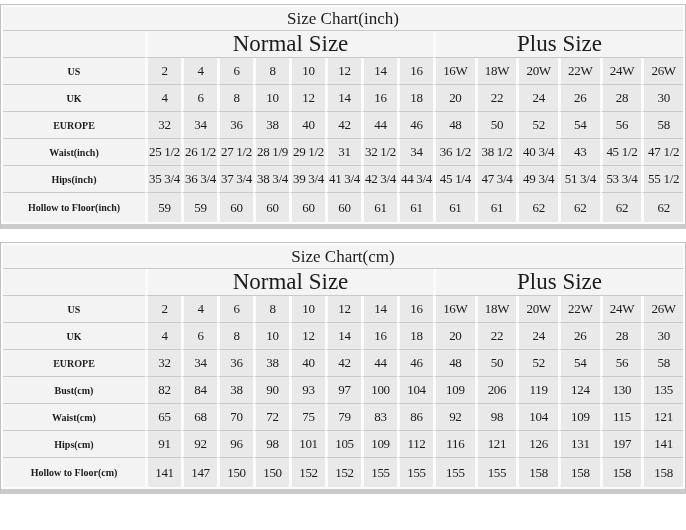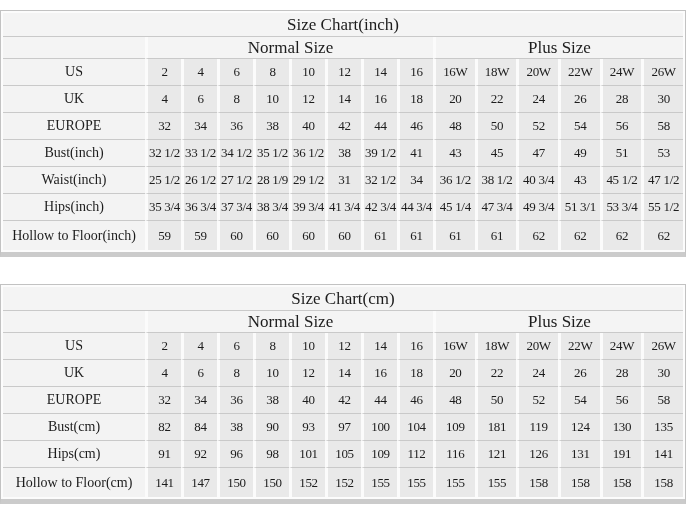--- a/index.html
+++ b/index.html
@@ -14,29 +14,29 @@
   }
   * { box-sizing: border-box; }
   html, body {
     margin: 0; padding: 0;
     width: 686px; height: 530px;
     background: #ffffff;
     font-family: "Liberation Serif", serif;
     color: var(--text);
     overflow: hidden;
   }
-  .page { padding-top: 10px; }
+  .page { padding-top: 4px; }
   .table-wrap {
     width: 686px;
     border: 1px solid var(--frame);
     border-bottom: 5px solid var(--shadow);
     background: #fcfcfc;
     padding: 2px;
   }
-  .table-wrap + .table-wrap { margin-top: 27px; }
+  .table-wrap + .table-wrap { margin-top: 13px; }
   table.size-table {
     width: 100%;
     border-collapse: separate;
     border-spacing: 0;
     table-layout: fixed;
   }
   col.col-label  { width: 142px; }
   col.col-normal { width: 36px; }
   col.col-plus   { width: auto; }
   td {
@@ -53,35 +53,36 @@
     border-bottom: 1px solid var(--grid-line);
   }
   .corner-cell {
     background: var(--title-bg);
     height: 22px;
     border-bottom: 1px solid var(--grid-line);
   }
   .group-cell {
     background: var(--title-bg);
     height: 22px;
-    font-size: 17px;
+    font-size: 23px;
     border-bottom: 1px solid var(--grid-line);
     border-left: 3px solid var(--cell-gap);
   }
   .data-row td {
     height: 27px;
     border-bottom: 1px solid var(--grid-line);
   }
   .data-row:last-child td {
     height: 29px;
     border-bottom: none;
   }
   .label-cell {
     background: var(--label-bg);
-    font-size: 14px;
+    font-size: 10px;
+    font-weight: bold;
   }
   .data-cell {
     background: var(--cell-bg);
     font-size: 13px;
     letter-spacing: -0.3px;
     border-left: 3px solid var(--cell-gap);
   }
 </style>
 </head>
 <body>
@@ -148,37 +149,20 @@
             <td class="data-cell">44</td>
             <td class="data-cell">46</td>
             <td class="data-cell">48</td>
             <td class="data-cell">50</td>
             <td class="data-cell">52</td>
             <td class="data-cell">54</td>
             <td class="data-cell">56</td>
             <td class="data-cell">58</td>
           </tr>
           <tr class="data-row">
-            <td class="label-cell">Bust(inch)</td>
-            <td class="data-cell">32 1/2</td>
-            <td class="data-cell">33 1/2</td>
-            <td class="data-cell">34 1/2</td>
-            <td class="data-cell">35 1/2</td>
-            <td class="data-cell">36 1/2</td>
-            <td class="data-cell">38</td>
-            <td class="data-cell">39 1/2</td>
-            <td class="data-cell">41</td>
-            <td class="data-cell">43</td>
-            <td class="data-cell">45</td>
-            <td class="data-cell">47</td>
-            <td class="data-cell">49</td>
-            <td class="data-cell">51</td>
-            <td class="data-cell">53</td>
-          </tr>
-          <tr class="data-row">
             <td class="label-cell">Waist(inch)</td>
             <td class="data-cell">25 1/2</td>
             <td class="data-cell">26 1/2</td>
             <td class="data-cell">27 1/2</td>
             <td class="data-cell">28 1/9</td>
             <td class="data-cell">29 1/2</td>
             <td class="data-cell">31</td>
             <td class="data-cell">32 1/2</td>
             <td class="data-cell">34</td>
             <td class="data-cell">36 1/2</td>
@@ -194,21 +178,21 @@
             <td class="data-cell">36 3/4</td>
             <td class="data-cell">37 3/4</td>
             <td class="data-cell">38 3/4</td>
             <td class="data-cell">39 3/4</td>
             <td class="data-cell">41 3/4</td>
             <td class="data-cell">42 3/4</td>
             <td class="data-cell">44 3/4</td>
             <td class="data-cell">45 1/4</td>
             <td class="data-cell">47 3/4</td>
             <td class="data-cell">49 3/4</td>
-            <td class="data-cell">51 3/1</td>
+            <td class="data-cell">51 3/4</td>
             <td class="data-cell">53 3/4</td>
             <td class="data-cell">55 1/2</td>
           </tr>
           <tr class="data-row">
             <td class="label-cell">Hollow to Floor(inch)</td>
             <td class="data-cell">59</td>
             <td class="data-cell">59</td>
             <td class="data-cell">60</td>
             <td class="data-cell">60</td>
             <td class="data-cell">60</td>
@@ -296,41 +280,58 @@
             <td class="label-cell">Bust(cm)</td>
             <td class="data-cell">82</td>
             <td class="data-cell">84</td>
             <td class="data-cell">38</td>
             <td class="data-cell">90</td>
             <td class="data-cell">93</td>
             <td class="data-cell">97</td>
             <td class="data-cell">100</td>
             <td class="data-cell">104</td>
             <td class="data-cell">109</td>
-            <td class="data-cell">181</td>
+            <td class="data-cell">206</td>
             <td class="data-cell">119</td>
             <td class="data-cell">124</td>
             <td class="data-cell">130</td>
             <td class="data-cell">135</td>
+          </tr>
+          <tr class="data-row">
+            <td class="label-cell">Waist(cm)</td>
+            <td class="data-cell">65</td>
+            <td class="data-cell">68</td>
+            <td class="data-cell">70</td>
+            <td class="data-cell">72</td>
+            <td class="data-cell">75</td>
+            <td class="data-cell">79</td>
+            <td class="data-cell">83</td>
+            <td class="data-cell">86</td>
+            <td class="data-cell">92</td>
+            <td class="data-cell">98</td>
+            <td class="data-cell">104</td>
+            <td class="data-cell">109</td>
+            <td class="data-cell">115</td>
+            <td class="data-cell">121</td>
           </tr>
           <tr class="data-row">
             <td class="label-cell">Hips(cm)</td>
             <td class="data-cell">91</td>
             <td class="data-cell">92</td>
             <td class="data-cell">96</td>
             <td class="data-cell">98</td>
             <td class="data-cell">101</td>
             <td class="data-cell">105</td>
             <td class="data-cell">109</td>
             <td class="data-cell">112</td>
             <td class="data-cell">116</td>
             <td class="data-cell">121</td>
             <td class="data-cell">126</td>
             <td class="data-cell">131</td>
-            <td class="data-cell">191</td>
+            <td class="data-cell">197</td>
             <td class="data-cell">141</td>
           </tr>
           <tr class="data-row">
             <td class="label-cell">Hollow to Floor(cm)</td>
             <td class="data-cell">141</td>
             <td class="data-cell">147</td>
             <td class="data-cell">150</td>
             <td class="data-cell">150</td>
             <td class="data-cell">152</td>
             <td class="data-cell">152</td>

